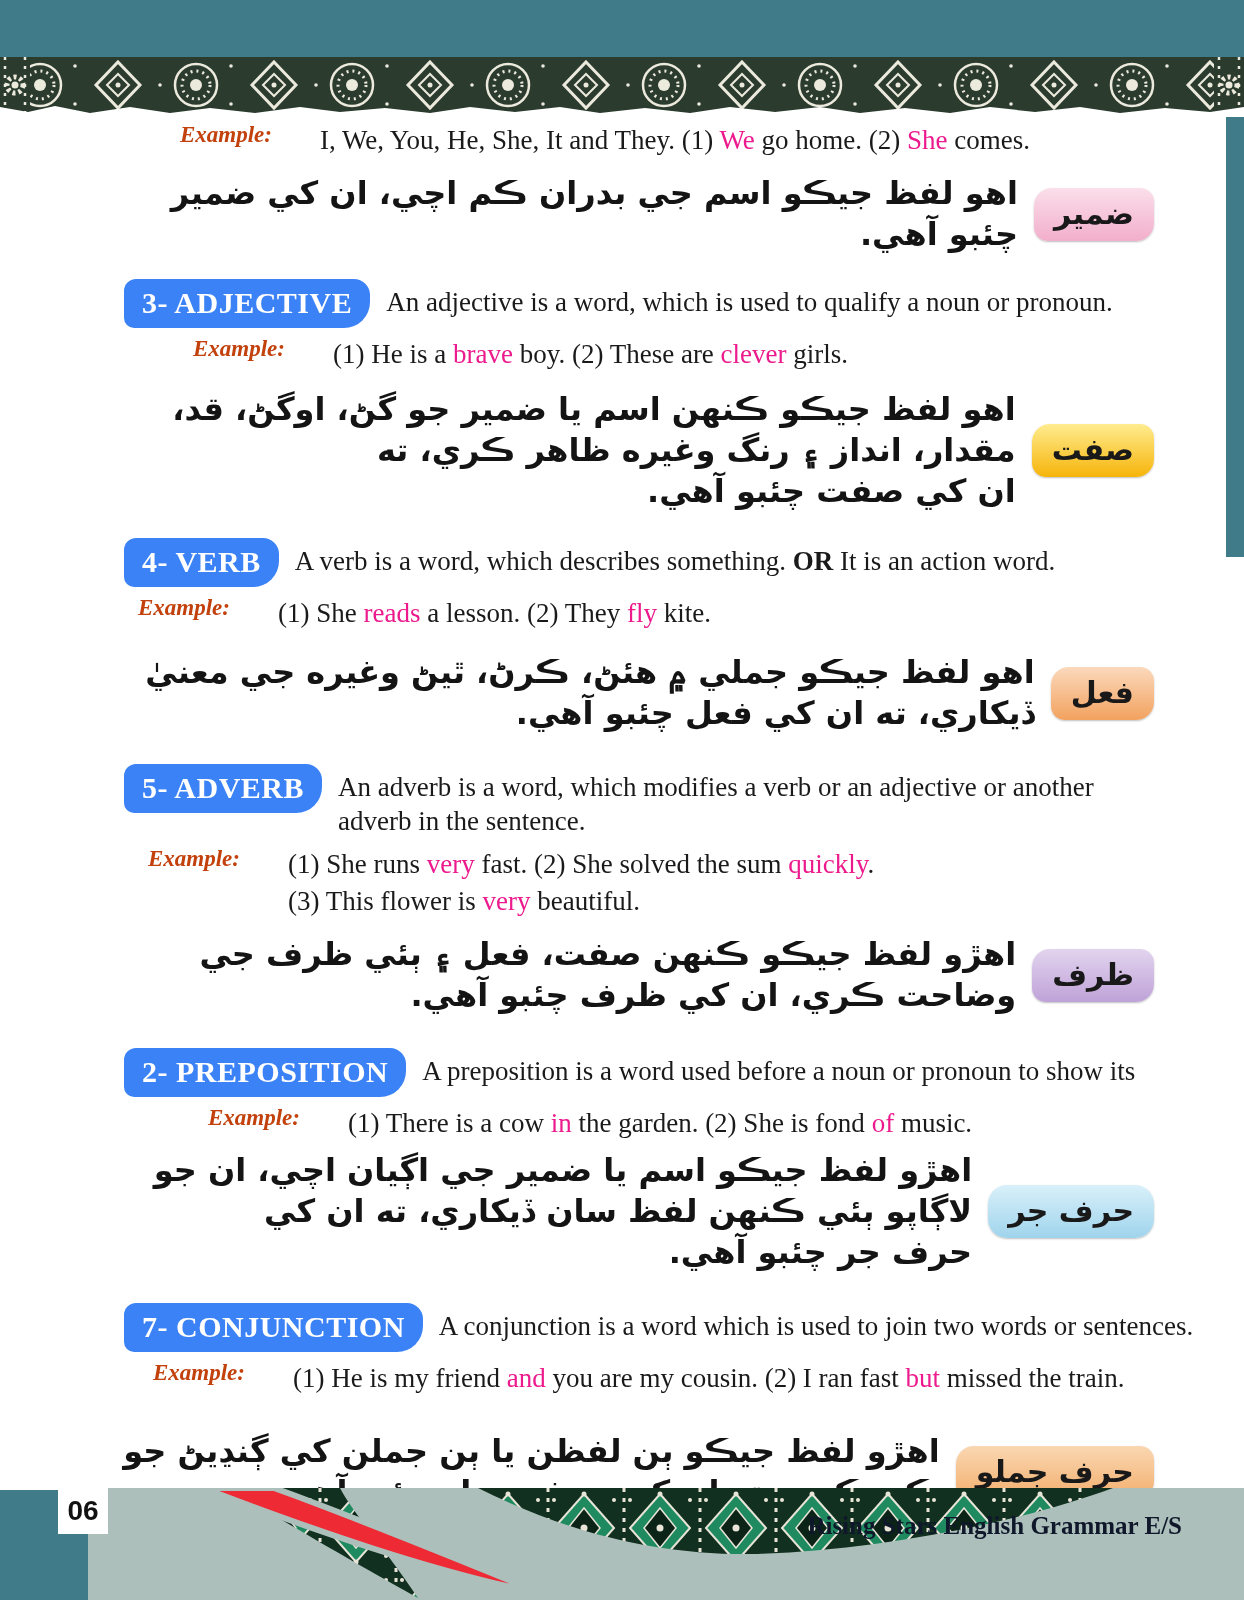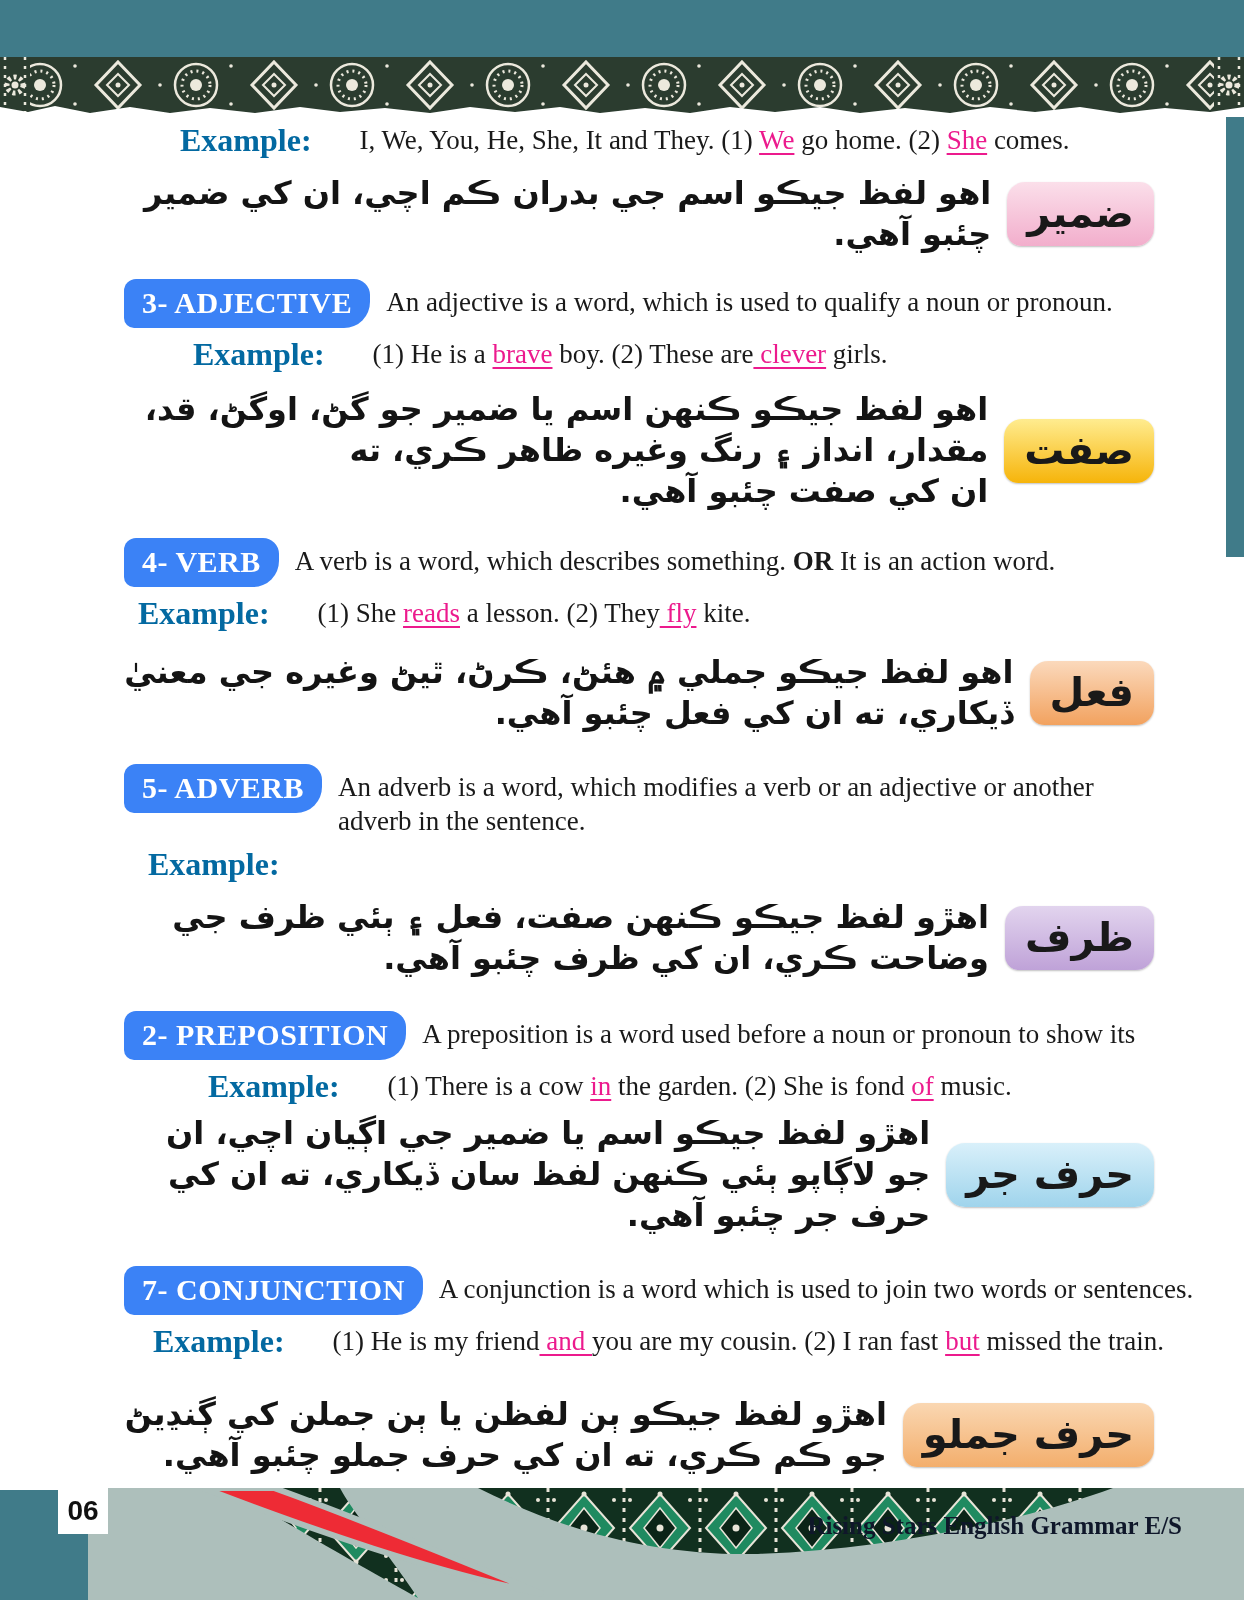--- a/index.html
+++ b/index.html
@@ -17,34 +17,34 @@
   section{display:block;}
   .head-row{display:flex;align-items:flex-start;margin-left:8px;}
   .pill{
     display:inline-block;background:#3b82f6;color:#ffffff;font-weight:bold;
     font-size:30px;line-height:1;padding:9px 18px 10px 18px;white-space:nowrap;
     border-radius:12px 16px 26px 10px;letter-spacing:.5px;
   }
   .def{margin-left:16px;margin-top:6px;font-size:27px;line-height:34px;color:#1a1a1a;}
   .def .line{white-space:nowrap;}
   .ex-row{display:flex;align-items:flex-start;margin-top:8px;}
-  .ex-label{font-size:32px;font-weight:bold;color:#0369a1;
+  .ex-label{font-size:23px;font-weight:bold;font-style:italic;color:#c2410c;
             white-space:nowrap;margin-right:48px;}
   .ex-text{font-size:27px;line-height:37px;color:#1a1a1a;}
   .ex-text .line{white-space:nowrap;}
-  .hl{color:#ec1a8d;text-decoration:underline;text-underline-offset:4px;}
+  .hl{color:#ec1a8d;text-underline-offset:4px;}
   .bold{font-weight:bold;}
   .sin-row{display:flex;align-items:center;margin-top:10px;}
   .sin-text{
     flex:1;direction:rtl;text-align:right;font-family:"DejaVu Sans",sans-serif;
     font-weight:bold;font-size:32px;line-height:41px;color:#141414;
   }
   .badge{
     margin-left:16px;flex:0 0 auto;font-family:"DejaVu Sans",sans-serif;direction:rtl;
-    font-weight:bold;font-size:40px;color:#191919;padding:8px 20px 10px 20px;
+    font-weight:bold;font-size:30px;color:#191919;padding:8px 20px 10px 20px;
     border-radius:18px 14px 18px 14px;white-space:nowrap;
     box-shadow:0 1px 2px rgba(0,0,0,.25);
   }
   
   .footer-teal{position:absolute;left:0;top:1490px;width:88px;height:110px;background:#407b89;z-index:5;}
   .page-num-box{
     position:absolute;left:58px;top:1488px;width:50px;height:46px;background:#ffffff;z-index:6;
     display:flex;align-items:center;justify-content:center;
     font-family:"Liberation Sans",sans-serif;font-weight:bold;font-size:28px;color:#111;
   }
@@ -156,20 +156,24 @@
     <section style="margin-top: 30px;">
       <div class="head-row">
         <span class="pill">5- ADVERB</span>
         <div class="def">
           <div class="line"><span>An adverb is a word, which modifies a verb or an adjective or another</span></div>
           <div class="line"><span>adverb in the sentence.</span></div>
         </div>
       </div>
       <div class="ex-row" style="margin-left: 32px;">
         <span class="ex-label">Example:</span>
+        <div class="ex-text">
+          <div class="line"><span>(1) She runs</span><span class="hl"> very</span><span> fast. (2) She solved the sum </span><span class="hl">quickly</span><span>.</span></div>
+          <div class="line"><span>(3) This flower is </span><span class="hl">very</span><span> beautiful.</span></div>
+        </div>
       </div>
       <div class="sin-row" style="margin-top: 14px;">
         <div class="sin-text" dir="rtl">
           <div>اهڙو لفظ جيڪو ڪنهن صفت، فعل ۽ ٻئي ظرف جي وضاحت ڪري، ان کي ظرف چئبو آهي.</div>
         </div>
         <div class="badge" style="background: linear-gradient(rgb(226, 212, 238) 0%, rgb(191, 162, 216) 100%);">ظرف</div>
       </div>
     </section>
     <section style="margin-top: 32px;">
       <div class="head-row">

